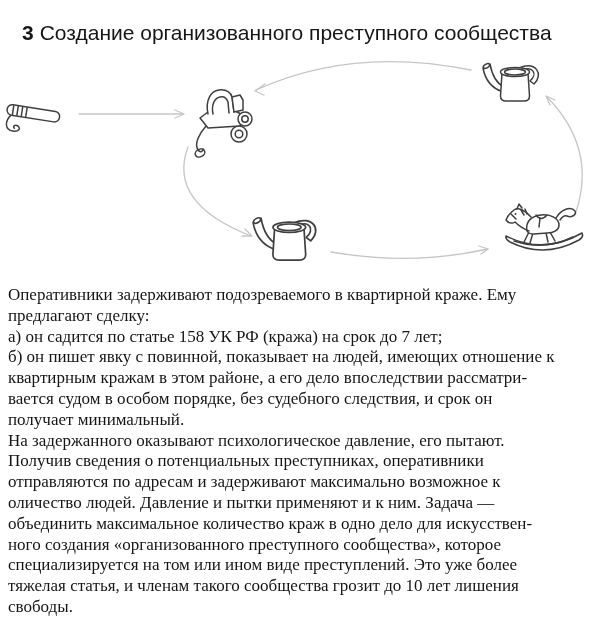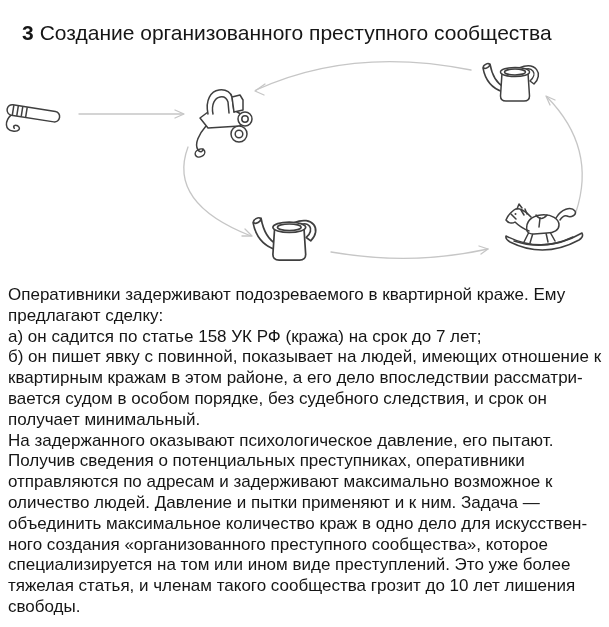--- a/index.html
+++ b/index.html
@@ -32,20 +32,21 @@
   .body-text {
     position: absolute;
     left: 8px;
     top: 285px;
     width: 600px;
     font-size: 17px;
     line-height: 20.8px;
     white-space: pre;
     letter-spacing: 0px;
     color: #151515;
+    font-family: Liberation Serif, serif;
   }
 </style>
 </head>
 <body>
 
 <div class="page">
 
   <svg class="diagram-layer" width="609" height="627" viewBox="0 0 609 627" xmlns="http://www.w3.org/2000/svg">
 
     <g stroke="#c6c6c6" stroke-width="1.3" fill="none" stroke-linecap="round" stroke-linejoin="round">

